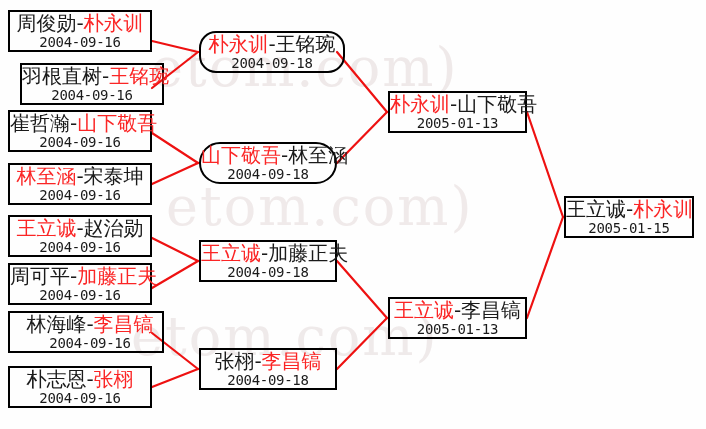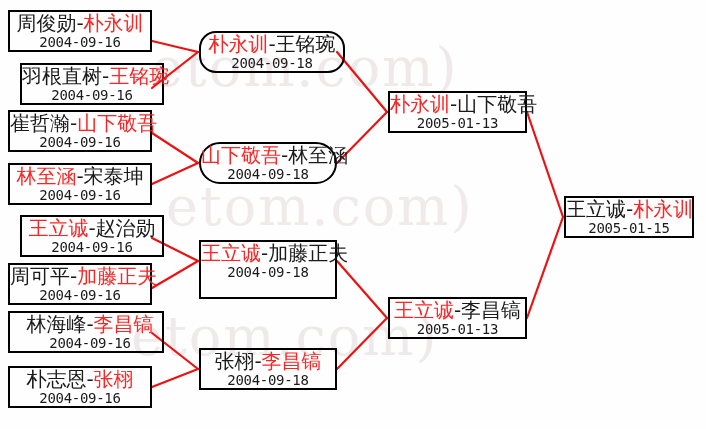--- a/index.html
+++ b/index.html
@@ -133,21 +133,21 @@
   <div class="match" style="left:8px;  top:110px; width:144px; height:42px;">
     <div class="players"><span class="p-loser">崔哲瀚</span><span class="p-dash">-</span><span class="p-winner">山下敬吾</span></div>
     <div class="date">2004-09-16</div>
   </div>
 
   <div class="match" style="left:8px;  top:163px; width:144px; height:42px;">
     <div class="players"><span class="p-winner">林至涵</span><span class="p-dash">-</span><span class="p-loser">宋泰坤</span></div>
     <div class="date">2004-09-16</div>
   </div>
 
-  <div class="match" style="left:8px;  top:215px; width:144px; height:42px;margin-left:12px;">
+  <div class="match" style="left:8px;  top:215px; width:144px; height:42px;">
     <div class="players"><span class="p-winner">王立诚</span><span class="p-dash">-</span><span class="p-loser">赵治勋</span></div>
     <div class="date">2004-09-16</div>
   </div>
 
   <div class="match" style="left:8px;  top:263px; width:144px; height:42px;">
     <div class="players"><span class="p-loser">周可平</span><span class="p-dash">-</span><span class="p-winner">加藤正夫</span></div>
     <div class="date">2004-09-16</div>
   </div>
 
   <div class="match" style="left:8px;  top:311px; width:156px; height:42px;padding-left:8px;">
@@ -163,21 +163,21 @@
   <div class="match" style="left:199px; top:31px;  width:146px; height:42px;border-radius:17px;">
     <div class="players"><span class="p-winner">朴永训</span><span class="p-dash">-</span><span class="p-loser">王铭琬</span></div>
     <div class="date">2004-09-18</div>
   </div>
 
   <div class="match" style="left:199px; top:142px; width:138px; height:42px;border-radius:21px;">
     <div class="players"><span class="p-winner">山下敬吾</span><span class="p-dash">-</span><span class="p-loser">林至涵</span></div>
     <div class="date">2004-09-18</div>
   </div>
 
-  <div class="match" style="left:199px; top:240px; width:138px; height:59px;">
+  <div class="match" style="left:199px; top:240px; width:138px; height:42px;">
     <div class="players"><span class="p-winner">王立诚</span><span class="p-dash">-</span><span class="p-loser">加藤正夫</span></div>
     <div class="date">2004-09-18</div>
   </div>
 
   <div class="match" style="left:199px; top:348px; width:138px; height:42px;">
     <div class="players"><span class="p-loser">张栩</span><span class="p-dash">-</span><span class="p-winner">李昌镐</span></div>
     <div class="date">2004-09-18</div>
   </div>
 
   <div class="match" style="left:388px; top:91px;  width:139px; height:42px;">

